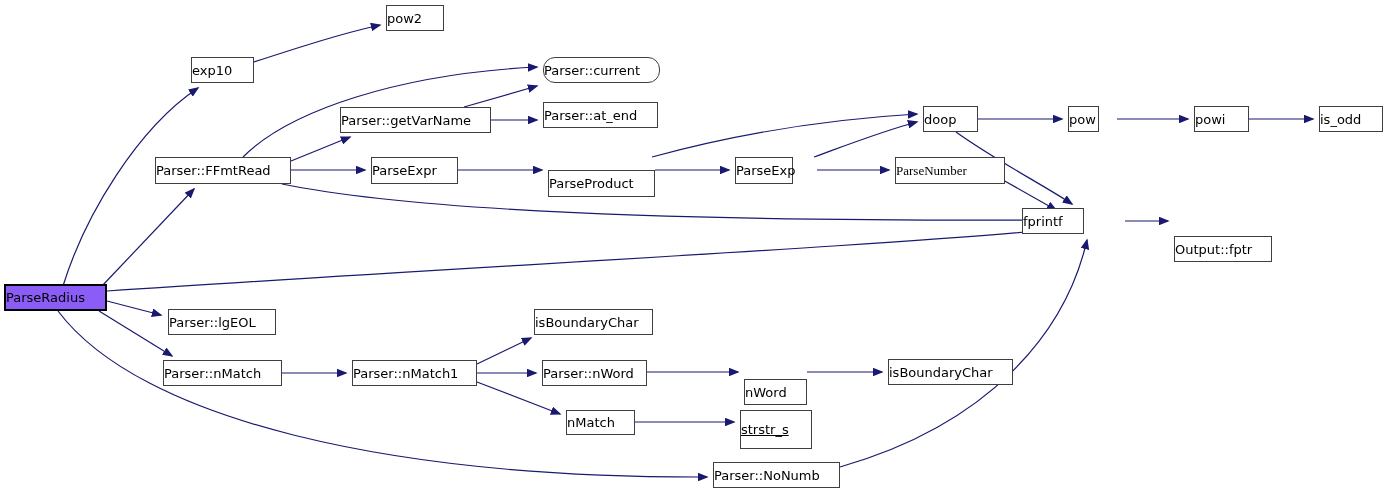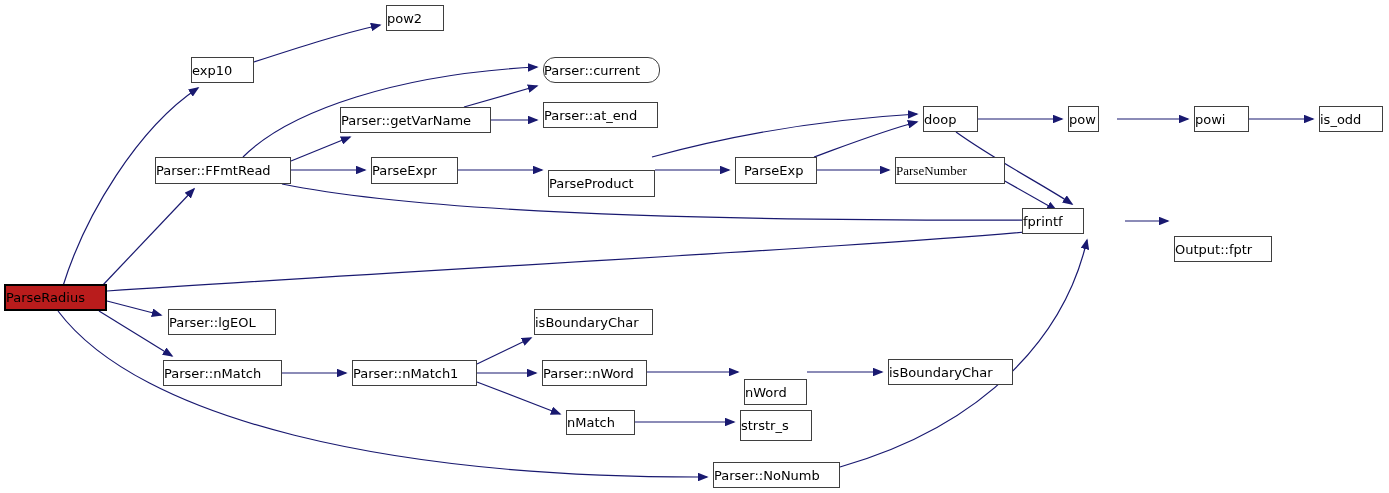--- a/index.html
+++ b/index.html
@@ -30,21 +30,21 @@
     box-sizing: border-box;
     background: #ffffff;
     border: 1.4px solid #3f3f3f;
     color: #000000;
     font-size: 13px;
     line-height: 1;
     white-space: nowrap;
     cursor: pointer;
   }
   .node.highlighted {
-    background: #b91c1c;
+    background: #8b5cf6;
     border: 2px solid #000000;
   }
   .edge-path {
     fill: none;
     stroke-width: 1.2;
   }
 </style>
 </head>
 <body>
 
@@ -111,21 +111,21 @@
       </div>
       <div class="node" style="left: 543px; top: 102px; width: 115px; height: 26px;">
         <span>Parser::at_end</span>
       </div>
       <div class="node" style="left: 371px; top: 157px; width: 87px; height: 27px;">
         <span>ParseExpr</span>
       </div>
       <div class="node" style="left: 548px; top: 170px; width: 107px; height: 27px;">
         <span>ParseProduct</span>
       </div>
-      <div class="node" style="left: 735px; top: 157px; width: 82px; height: 27px; padding-left: 8px;">
+      <div class="node" style="left: 735px; top: 157px; width: 58px; height: 27px;">
         <span>ParseExp</span>
       </div>
       <div class="node" style="left: 895px; top: 157px; width: 110px; height: 27px; font-family: Liberation Serif, serif;">
         <span>ParseNumber</span>
       </div>
       <div class="node" style="left: 923px; top: 106px; width: 55px; height: 26px;">
         <span>doop</span>
       </div>
       <div class="node" style="left: 1068px; top: 106px; width: 31px; height: 26px;">
         <span>pow</span>
@@ -159,20 +159,20 @@
       </div>
       <div class="node" style="left: 744px; top: 359px; width: 63px; height: 26px; margin-top: 20px;">
         <span>nWord</span>
       </div>
       <div class="node" style="left: 888px; top: 359px; width: 125px; height: 26px;">
         <span>isBoundaryChar</span>
       </div>
       <div class="node" style="left: 566px; top: 410px; width: 69px; height: 25px;">
         <span>nMatch</span>
       </div>
-      <div class="node" style="left: 740px; top: 410px; width: 72px; height: 31px;">
+      <div class="node" style="left: 740px; top: 410px; width: 72px; height: 39px; text-decoration: underline;">
         <span>strstr_s</span>
       </div>
       <div class="node" style="left: 713px; top: 462px; width: 127px; height: 26px;">
         <span>Parser::NoNumb</span>
       </div>
     </div>
 </div>
 
 </body></html>

